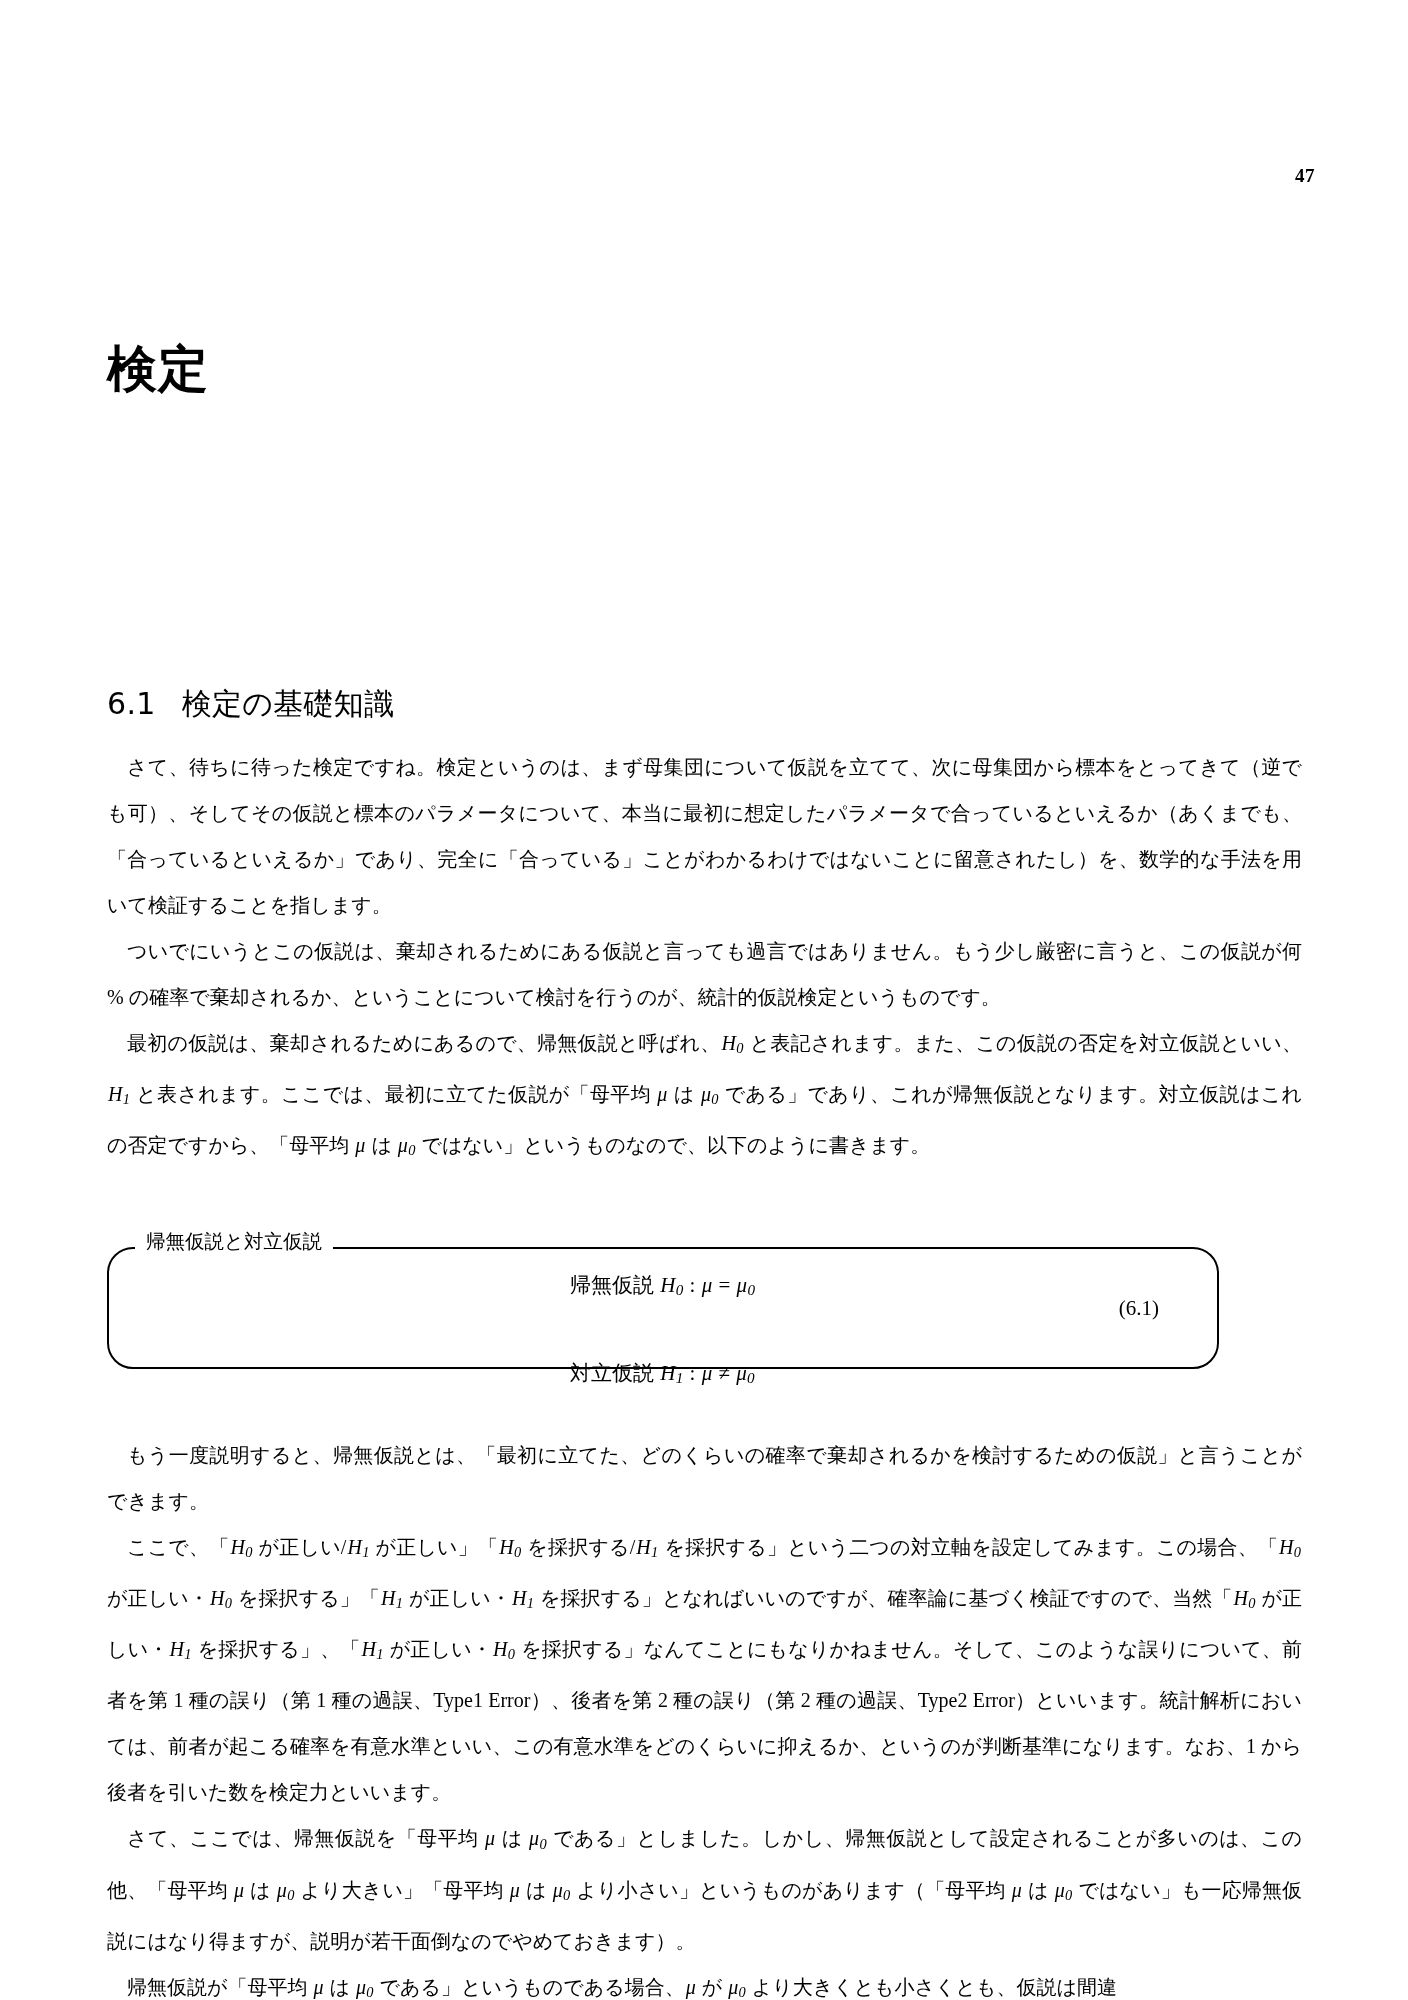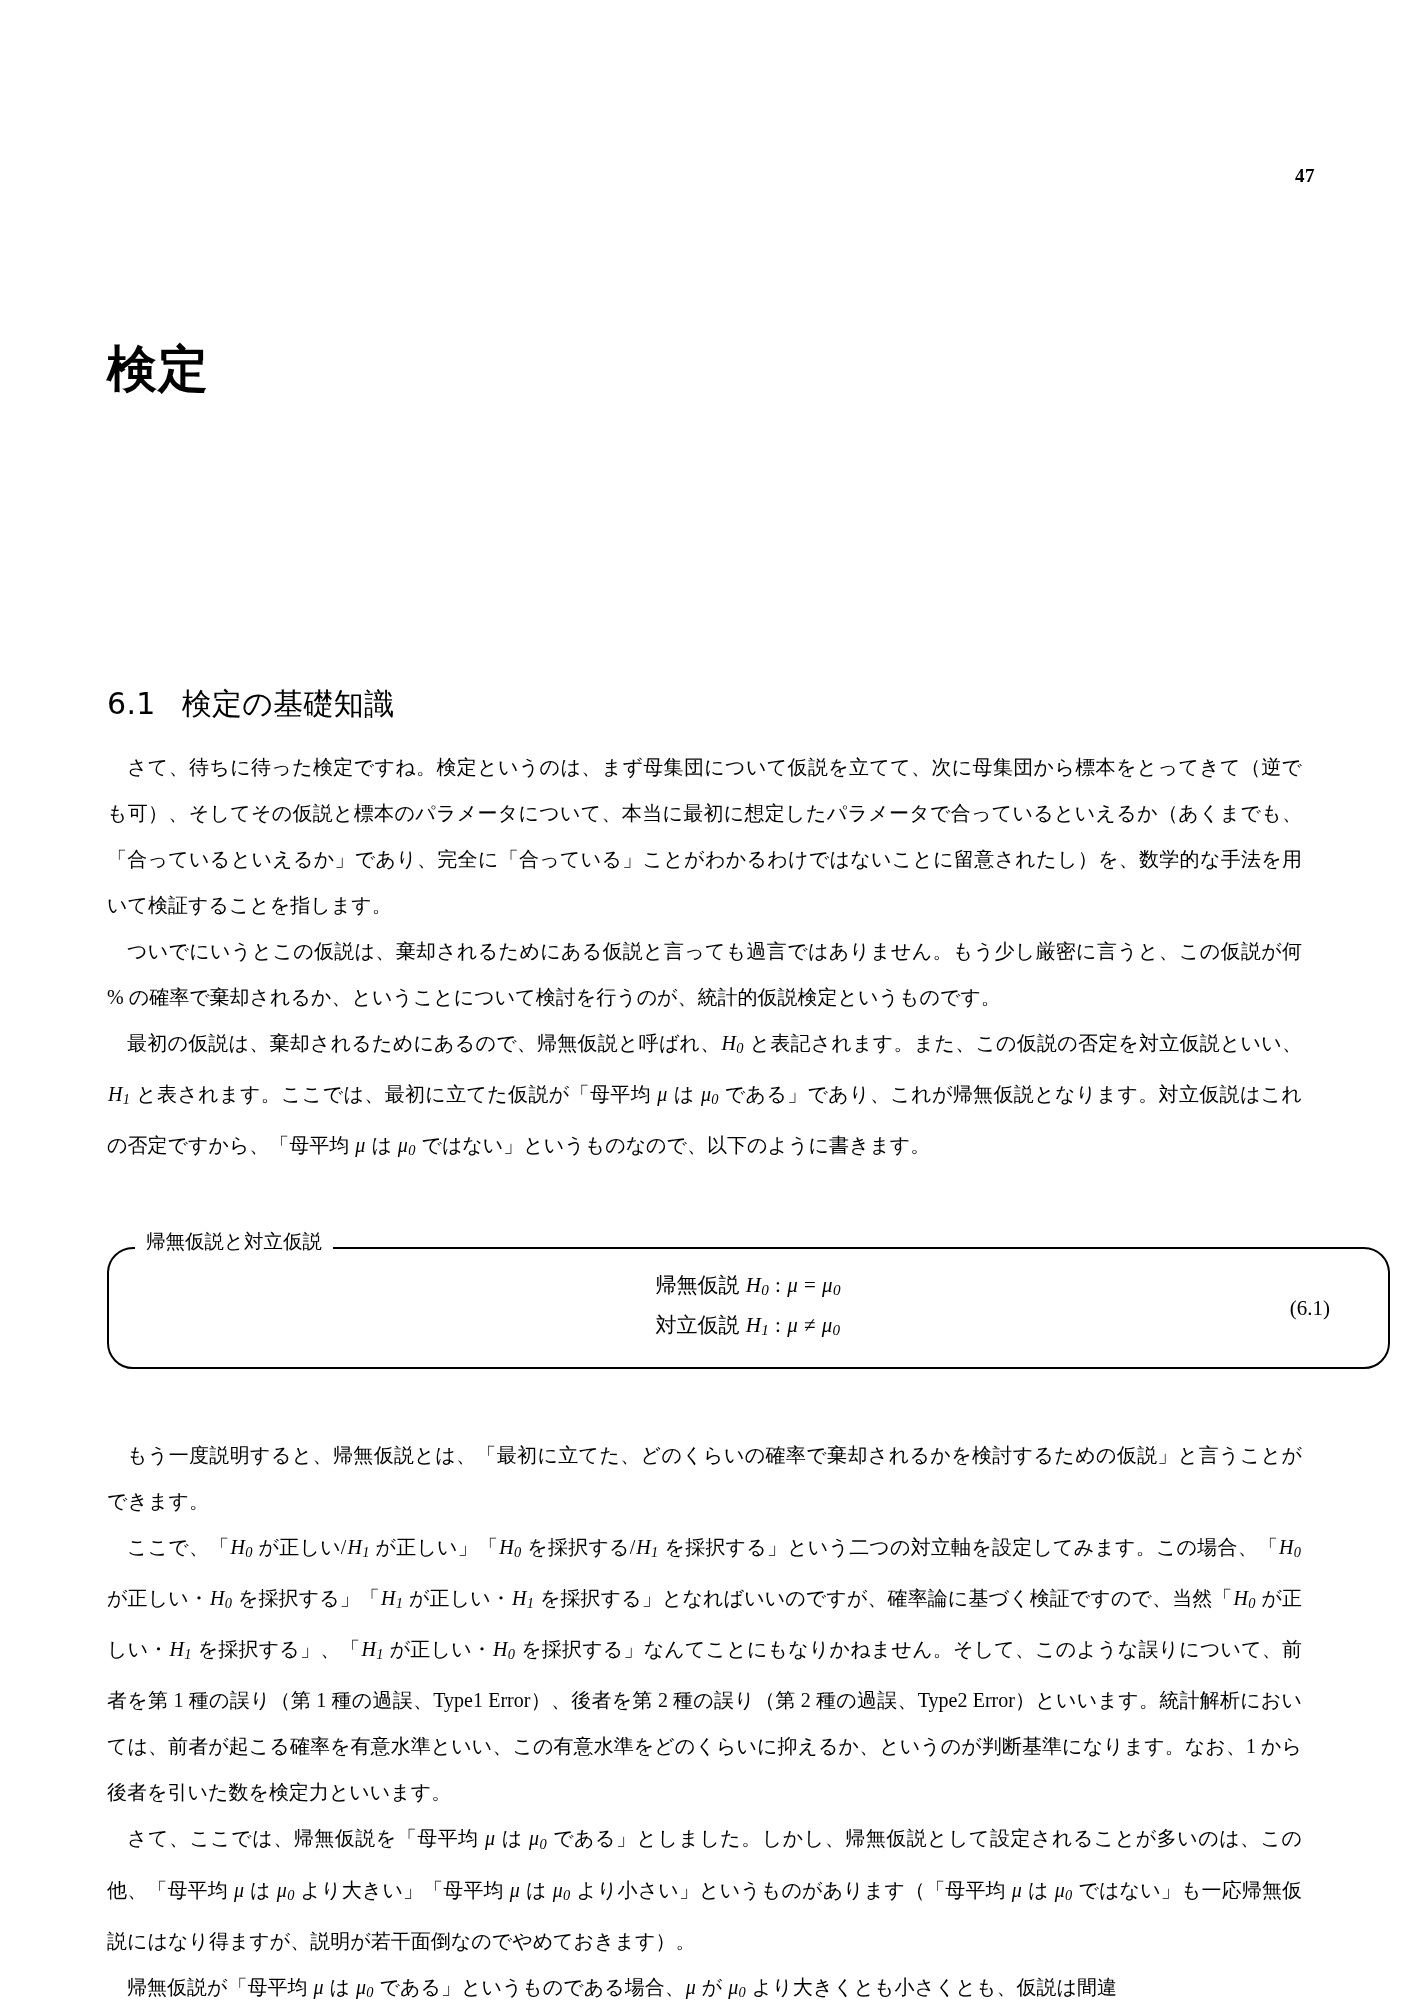--- a/index.html
+++ b/index.html
@@ -99,21 +99,21 @@
   span.rm {
     font-family: "Liberation Serif", "DejaVu Serif", serif;
     font-style: normal;
   }
 
   
   .eqbox-wrap {
     position: absolute;
     left: 107px;
     top: 1247px;
-    width: 1283px;
+    width: 1112px;
   }
   .eqbox {
     position: relative;
     border: 2.2px solid #000000;
     border-radius: 26px;
     height: 122px;
     box-sizing: border-box;
   }
   .eqbox-title {
     position: absolute;
@@ -130,21 +130,21 @@
     left: 0; right: 0; top: 0; bottom: 0;
     display: flex;
     align-items: center;
     justify-content: center;
   }
   .eq-lines {
     text-align: left;
     font-size: 21px;
     line-height: 35px;
   }
-  .eq-line { white-space: nowrap; }
+  .eq-line { white-space: nowrap; margin-top: 48px; }
   .eq-num {
     position: absolute;
     right: 58px;
     top: 50%;
     transform: translateY(-50%);
     font-size: 21px;
     font-family: "Liberation Serif", "DejaVu Serif", serif;
     text-align: right;
   }
 

